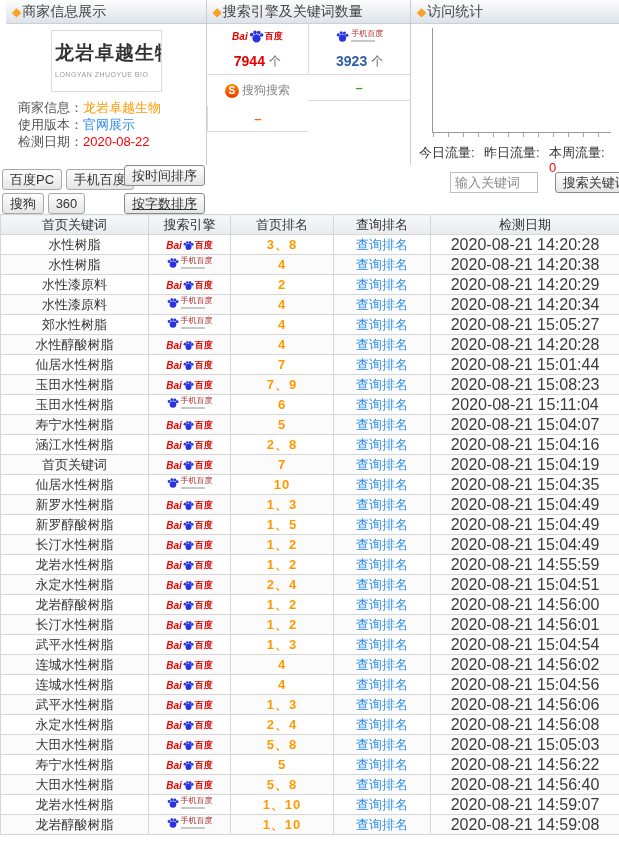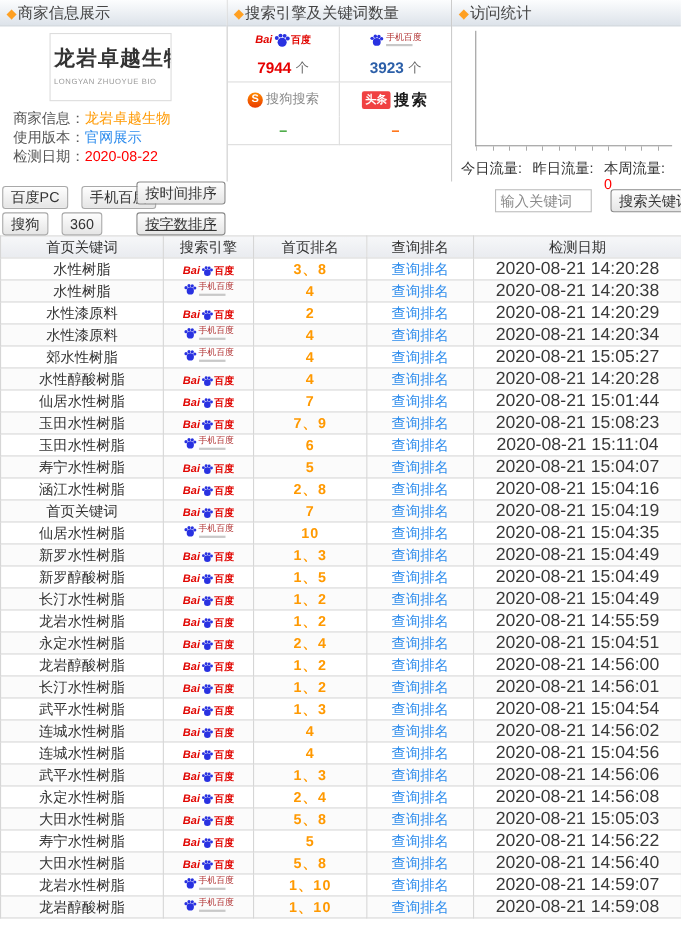--- a/index.html
+++ b/index.html
@@ -4,21 +4,21 @@
 <style>
   html,body{margin:0;padding:0;}
   body{
     width:619px;height:855px;overflow:hidden;background:#fff;
     font-family:"Liberation Sans","DejaVu Sans",sans-serif;
     font-size:13px;color:#333;
   }
   
   .top-section{display:flex;height:165px;}
   .panel{box-sizing:border-box;position:relative;}
-  .panel-merchant{width:207px;border-right:1px solid #ccc;}
+  .panel-merchant{width:207px;border-right:1px solid #ccc;padding-left:6px;}
   .panel-engines{width:205px;border-right:1px solid #ccc;}
   .panel-stats{flex:1;}
   .panel-header{
     height:23px;line-height:23px;border-bottom:1px solid #c9d0d8;
     background:linear-gradient(#fcfdfe,#dde3ea);
     padding-left:6px;color:#444;font-size:14px;white-space:nowrap;overflow:hidden;
   }
   .diamond{color:#ffa022;font-size:12px;margin-right:1px;}
   
   .logo-box{
@@ -74,21 +74,21 @@
     background:repeating-linear-gradient(to right,#aaa 0 1px,transparent 1px 15px);
   }
   .stats-row{display:flex;margin:12px 0 0 8px;}
   .stat{width:57px;margin-right:8px;line-height:15px;font-size:13px;color:#333;word-break:break-all;}
   .stat-val{color:#f00;}
   
   .filter-bar{position:relative;height:49px;}
   .btn{
     display:inline-block;box-sizing:border-box;height:21px;line-height:17px;
     border:1px solid #a9a9a9;border-radius:3px;background:linear-gradient(#fefefe,#e5e5e5);
-    padding:1px 7px;font-size:13px;color:#333;cursor:pointer;margin-right:8px;white-space:nowrap;
+    padding:1px 7px;font-size:13px;color:#333;cursor:pointer;margin-right:0;white-space:nowrap;
   }
   .btn-sort{border-color:#8a8a8a;}
   .f-row1{position:absolute;top:4px;left:2px;}
   .f-row2{position:absolute;top:28px;left:2px;}
   .sort1{position:absolute;top:0;left:124px;}
   .sort2{position:absolute;top:28px;left:124px;text-decoration:underline;}
   .search-group{position:absolute;top:7px;left:450px;white-space:nowrap;}
   .kw-input{
     box-sizing:border-box;width:88px;height:21px;border:1px solid #bdbdbd;
     padding:1px 4px;font-size:13px;font-family:inherit;color:#333;vertical-align:middle;
@@ -164,26 +164,20 @@
         <span class="count-unit">个</span>
       </div>
       <div class="eng-cell cell-count col2">
         <span class="count-blue">3923</span>
         <span class="count-unit">个</span>
       </div>
       <div class="eng-cell cell-logo2">
         <span class="logo-sogou">
           <i class="sg-s">S</i>
           <span class="sg-txt">搜狗搜索</span>
-        </span>
-      </div>
-      <div class="eng-cell cell-logo2 col2">
-        <span class="logo-toutiao">
-          <i class="tt-box">头条</i>
-          <span class="tt-txt">搜索</span>
         </span>
       </div>
       <div class="eng-cell cell-count2">
         <span class="dash-green">–</span>
       </div>
       <div class="eng-cell cell-count2 col2">
         <span class="dash-orange">–</span>
       </div>
     </div>
   </div>

